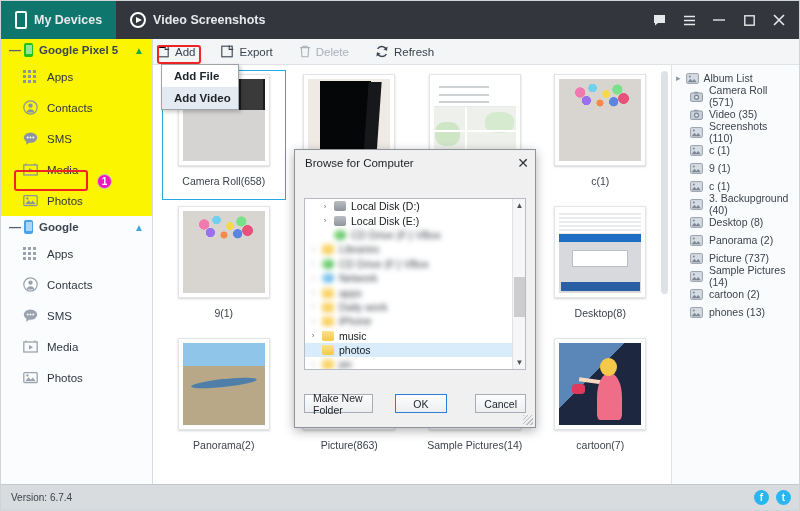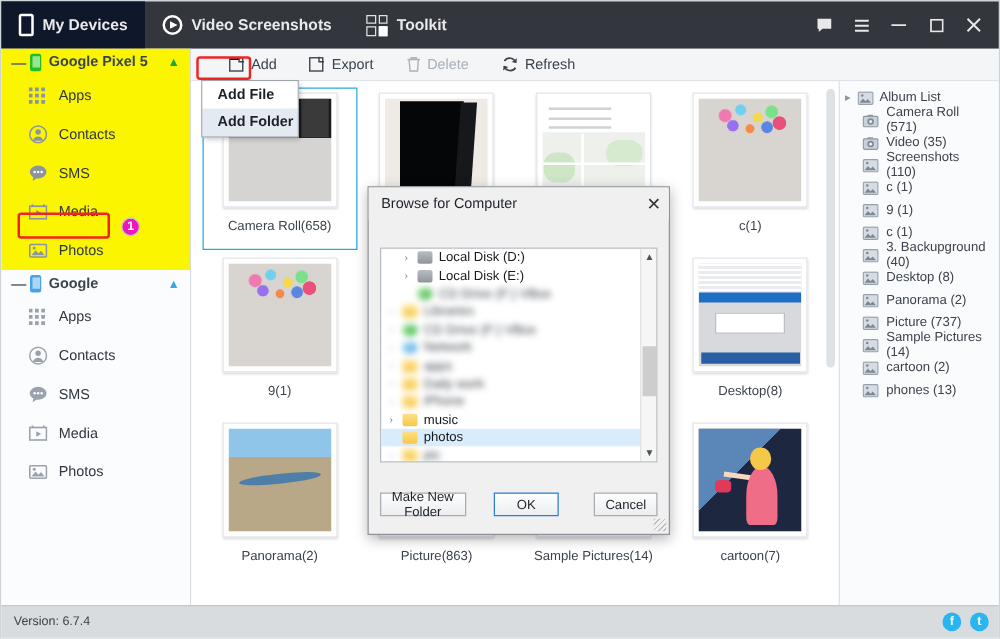--- a/index.html
+++ b/index.html
@@ -30,21 +30,21 @@
     border-radius: 2px; transform: rotate(-18deg);
   }
   .brand-name { color: #fff; font-size: 15px; letter-spacing: .2px; }
   .brand-sub { color: #cfd2d6; font-size: 10px; font-style: italic; position: relative; top: 2px; }
 
   .tab {
     height: 38px; display: flex; align-items: center; gap: 7px;
     padding: 0 14px; color: #e8eaec; font-size: 12.5px; font-weight: bold;
     cursor: default;
   }
-  .tab.active { background: #0f172a; }
+  .tab.active { background: #0f766e; }
   .tab-phone {
     width: 12px; height: 18px; border: 2px solid #fff; border-radius: 2px;
   }
   .tab-play {
     width: 16px; height: 16px; border: 2px solid #fff; border-radius: 50%;
     position: relative;
   }
   .tab-play::after {
     content: ""; position: absolute; left: 4px; top: 2.5px;
     border-left: 6px solid #fff; border-top: 3.5px solid transparent;
@@ -95,21 +95,21 @@
     position: absolute; width: 15px; height: 15px; border-radius: 50%;
     background: #ef17bb; color: #fff; font-size: 10px; font-weight: bold;
     display: flex; align-items: center; justify-content: center;
     border: 1.5px solid #c4c8cc;
   }
 
   
   .toolbar {
     position: absolute; left: 152px; top: 38px; right: 0; height: 26px;
     background: #f3f5f7; border-bottom: 1px solid #dfe3e7;
-    display: flex; align-items: center; gap: 18px; padding-left: 26px;
+    display: flex; align-items: center; gap: 18px; padding-left: 0;
   }
   .tbtn {
     display: flex; align-items: center; gap: 5px;
     font-size: 11.5px; color: #3a424e; padding: 2px 4px;
   }
   .tbtn.disabled { color: #a9b0b8; }
   .tbtn svg { display: block; }
 
   
   .dropdown {
@@ -249,21 +249,21 @@
     background: #f6f6f6; border-left: 1px solid #e2e2e2;
   }
   .tree-sb .up, .tree-sb .dn {
     position:absolute; left:0; width:13px; height:13px;
     display:flex;align-items:center;justify-content:center;font-size:8px;color:#4c5358;
   }
   .tree-sb .up { top:0; } .tree-sb .dn { bottom:0; }
   .tree-sb .bar { position:absolute; left:1px; width:11px; top:78px; height:40px; background:#cdcdcd; }
   .dlg-foot {
     position: absolute; left: 9px; right: 9px; bottom: 14px;
-    display: flex; align-items: center; gap: 22px; text-align: center;
+    display: flex; align-items: center; gap: 22px;
   }
   .dbtn {
     height: 19px; border: 1px solid #a6adb4; background: linear-gradient(#fdfdfd,#eceef0);
     font-size: 10.5px; color: #1d2228; display: flex; align-items: center;
     justify-content: center; padding: 0 8px;
   }
   .dbtn.wide { width: 82px; }
   .dbtn.ok { width: 62px; border: 1.5px solid #2d7fd4; }
   .dbtn.cancel { width: 52px; margin-left: 6px; }
   .dlg-resize {
@@ -292,29 +292,20 @@
 
   <div class="titlebar">
 
     <div class="tab active">
       <span class="tab-phone"></span>
       <span>My Devices</span>
     </div>
     <div class="tab">
       <span class="tab-play"></span>
       <span>Video Screenshots</span>
-    </div>
-    <div class="tab">
-      <span class="tab-grid">
-        <i></i>
-          <i></i>
-          <i></i>
-          <i class="fill"></i>
-      </span>
-      <span>Toolkit</span>
     </div>
 
     <div class="winbtns">
       <div class="wbtn">
         <svg width="13" height="12" viewBox="0 0 13 12">
             <path d="M1 1h11v8H5l-3 2.5V9H1z" fill="#e6e8ea"></path>
           </svg>
       </div>
       <div class="wbtn">
         <svg width="13" height="11" viewBox="0 0 13 11">
@@ -792,21 +783,21 @@
         </span>
       <span>phones (13)</span>
     </div>
   </div>
 
   <div class="dropdown">
     <div class="dd-item first">
       <span>Add File</span>
     </div>
     <div class="dd-item sel">
-      <span>Add Folder</span>
+      <span>Add Video</span>
     </div>
   </div>
 
   <div class="dlgwin">
     <div class="dlg-title">
       <span>Browse for Computer</span>
       <span class="dlg-x">✕</span>
     </div>
 
     <div class="dlg-body">

